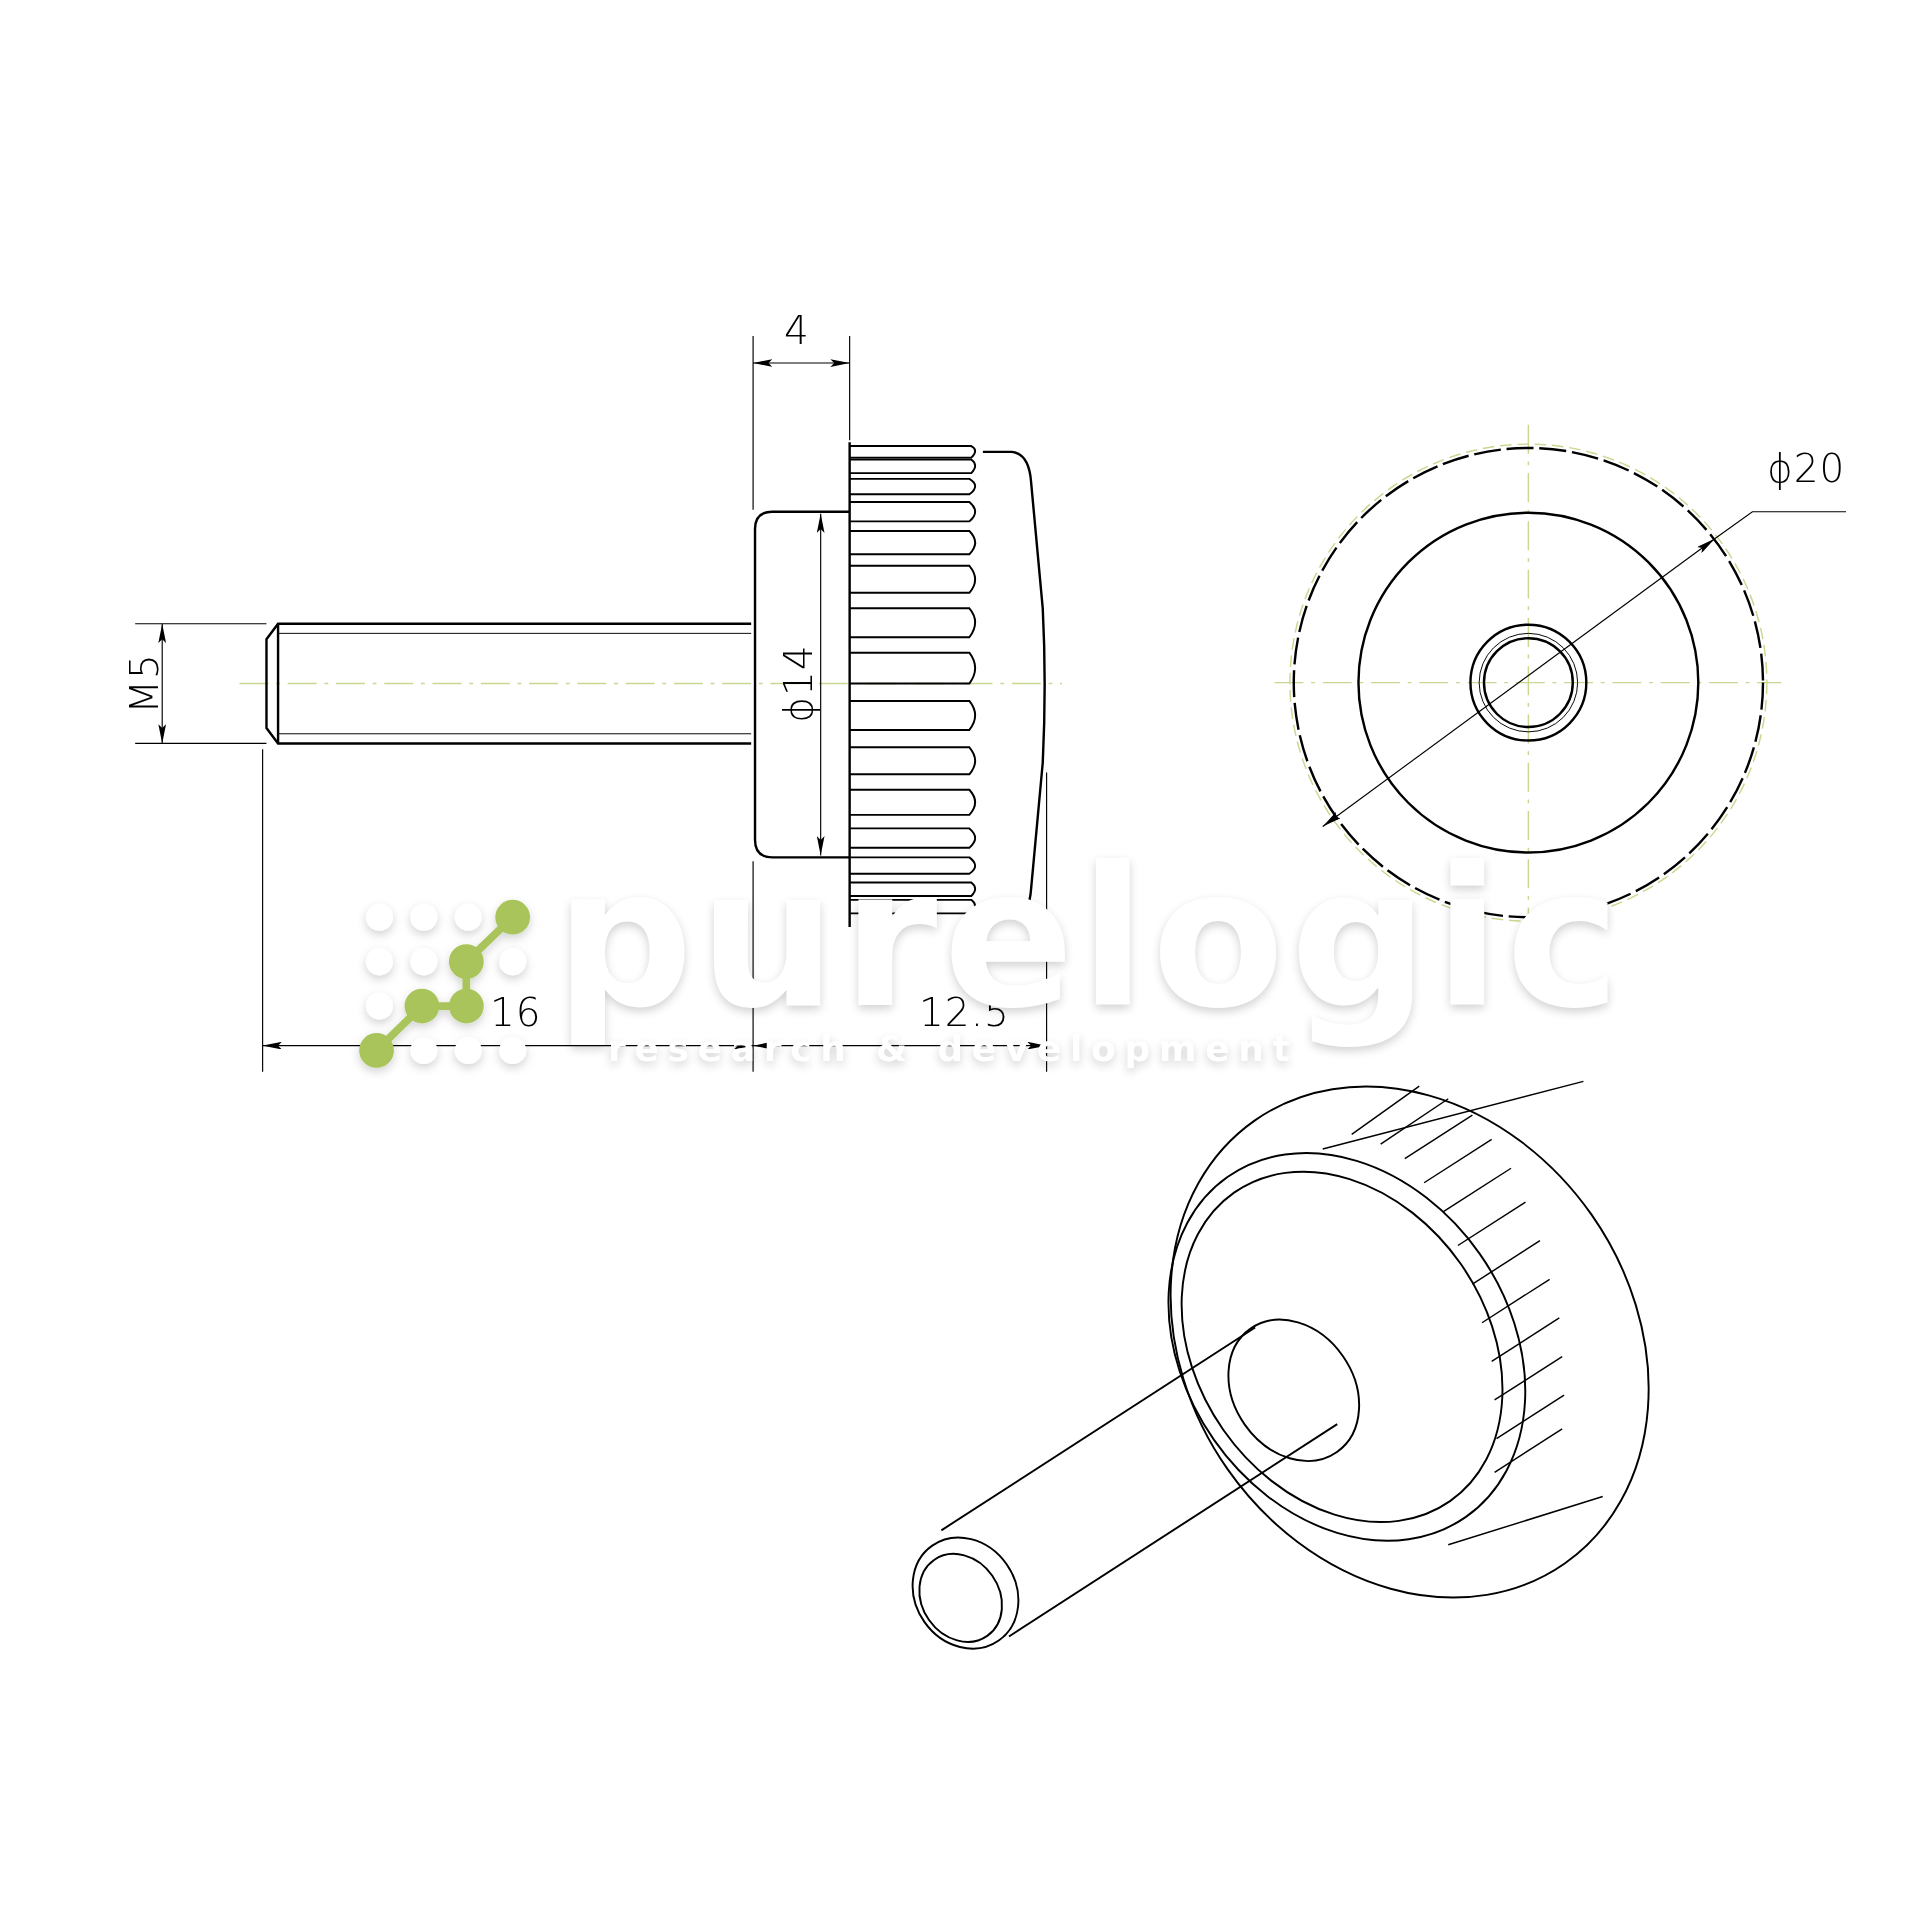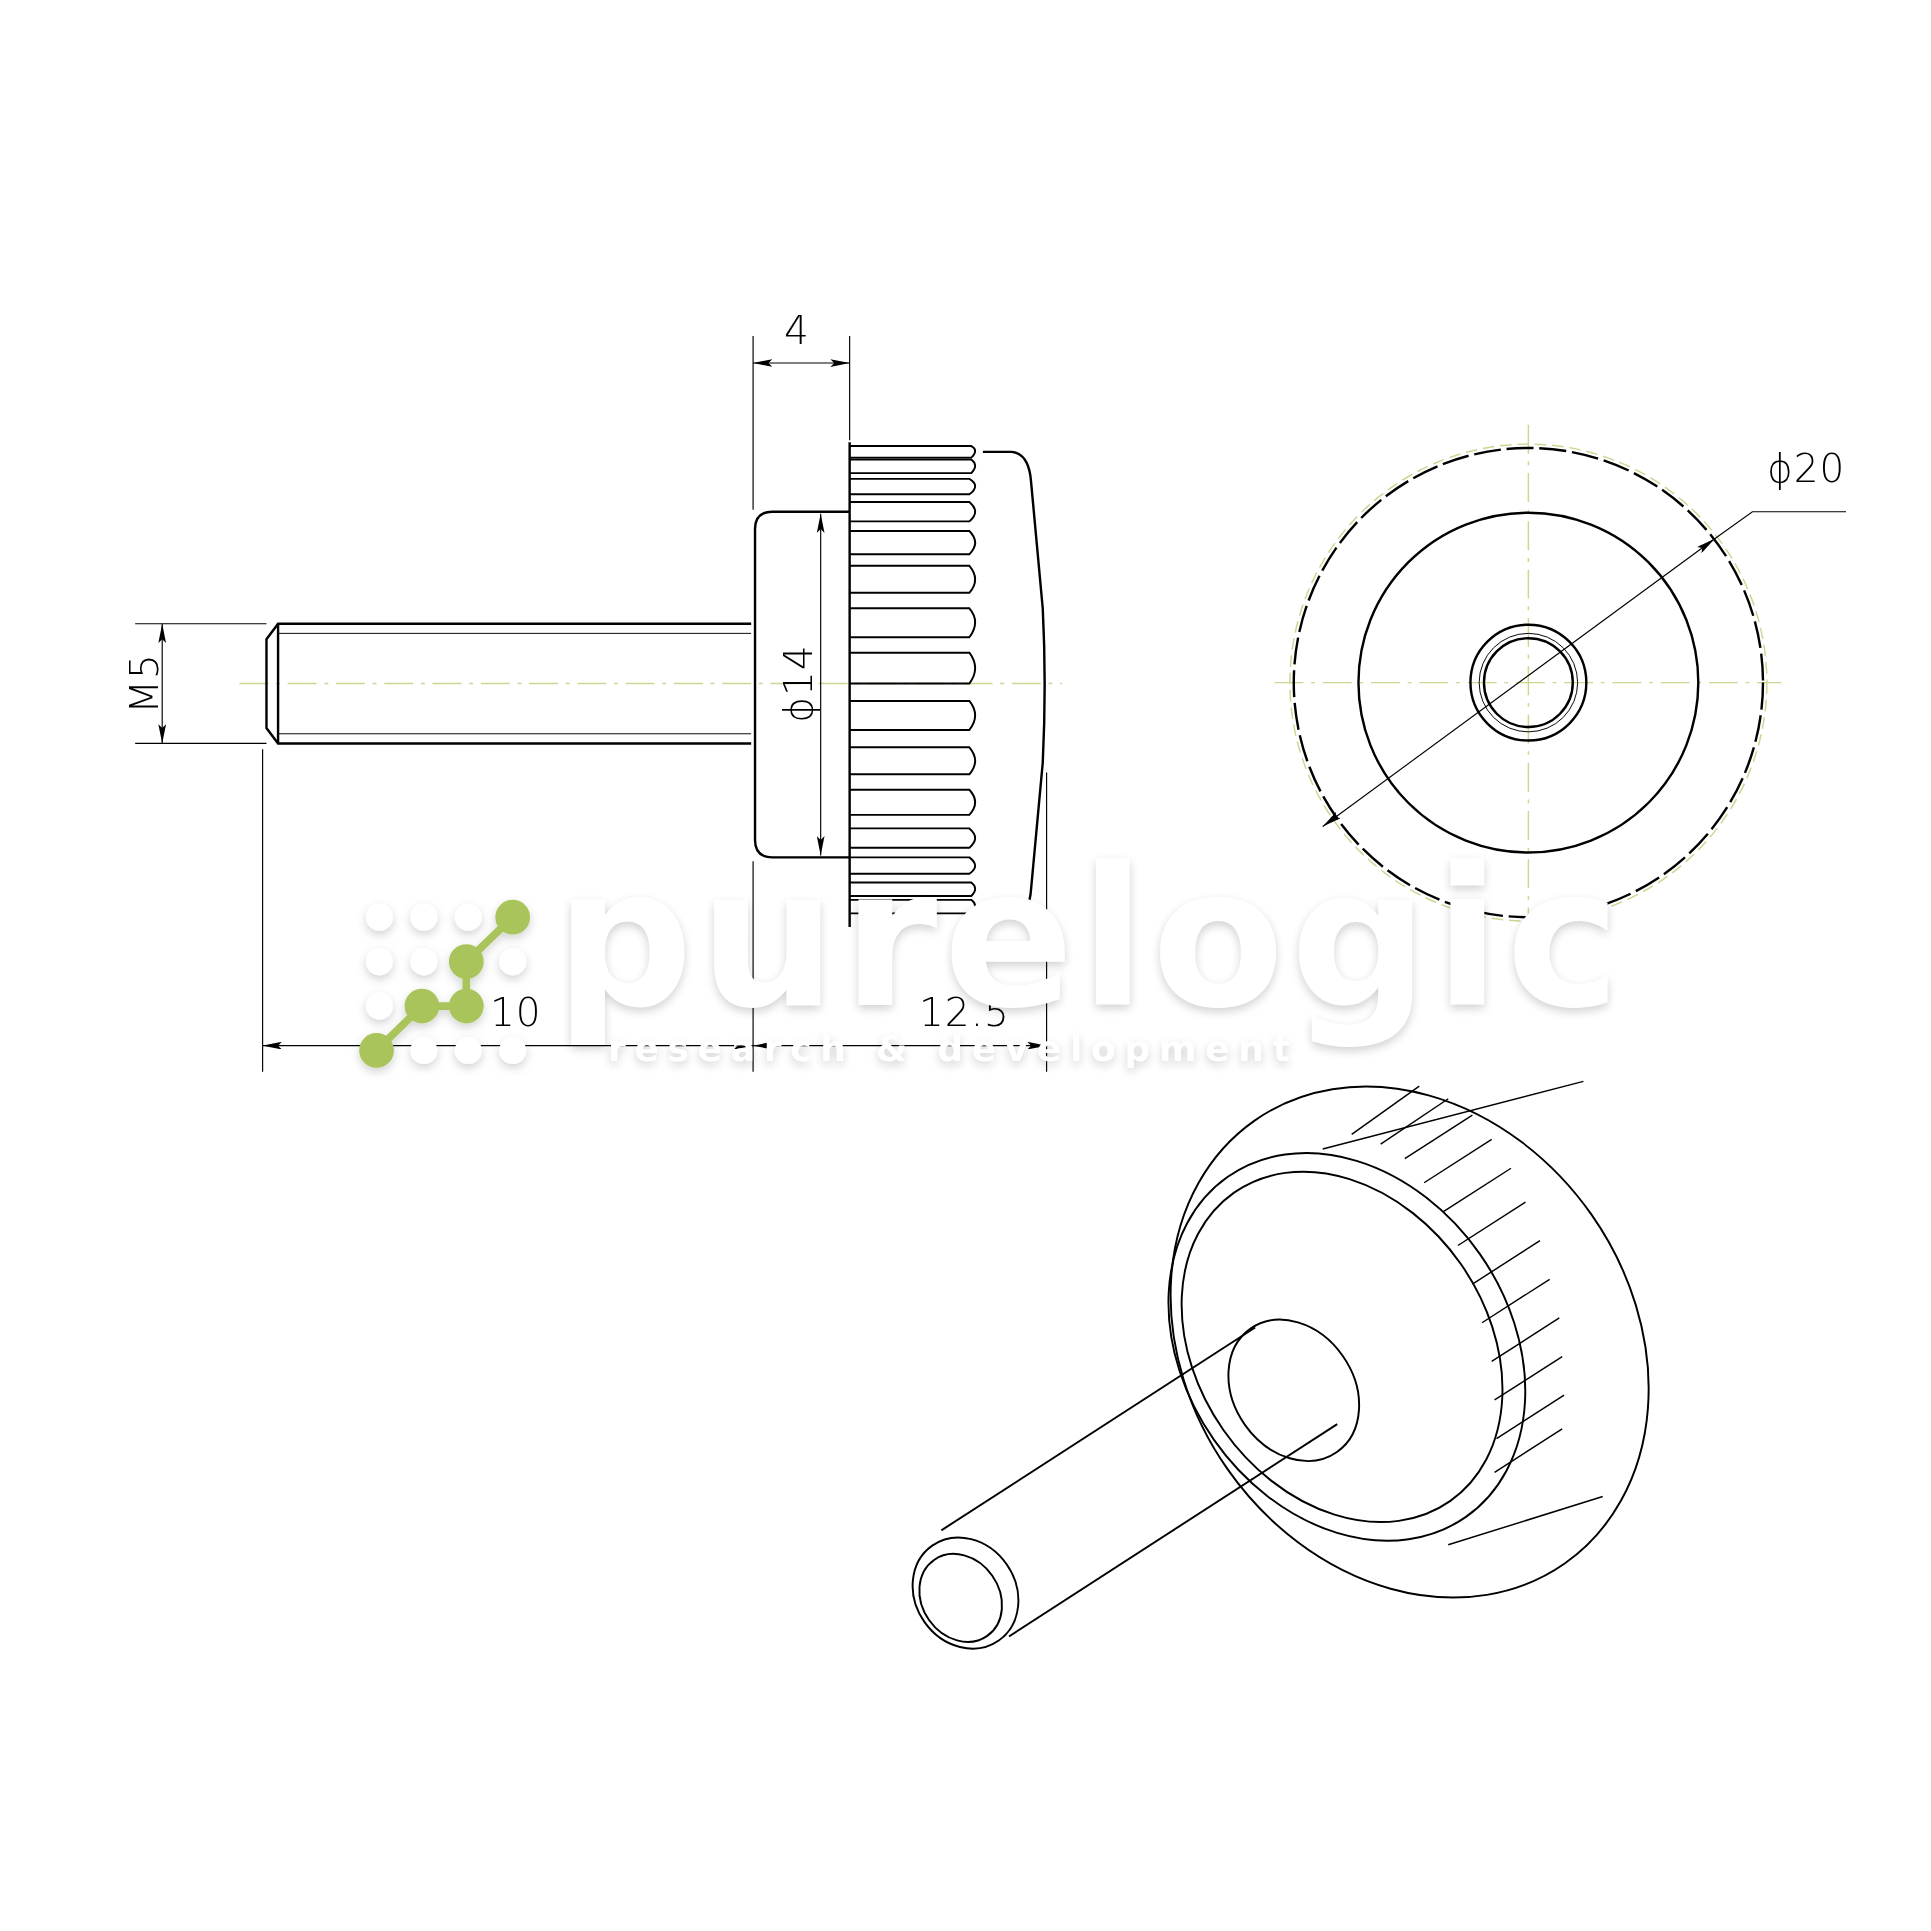--- a/index.html
+++ b/index.html
@@ -135,19 +135,19 @@
       <circle cx="483" cy="1042" r="14"></circle>
         <circle cx="483" cy="996" r="14"></circle>
         <circle cx="531" cy="950" r="14"></circle>
     </g>
   </g>
 </svg>
 
 <div class="dim-label" style="left:784px; top:311px;">4</div>
 <div class="dim-label vert" style="left:114px; top:664px;">M5</div>
 <div class="dim-label vert" style="left:759px; top:664px;">ϕ14</div>
-<div class="dim-label" style="left:490px; top:993px;">10</div>
+<div class="dim-label" style="left:490px; top:993px;">16</div>
 <div class="dim-label" style="left:884px; top:993px;margin-left:35px;">12.5</div>
 <div class="dim-label" style="left:1767px; top:449px;">ϕ20</div>
 
 <div class="wm-text" style="left:555px; top:842px; font-size:193px; letter-spacing:5.8px; line-height:1;">purelogic</div>
 <div class="wm-text" style="left:608px; top:1031px; font-size:36px; letter-spacing:8.7px; line-height:1;">research &amp; development</div>
 
 
 </body></html>

